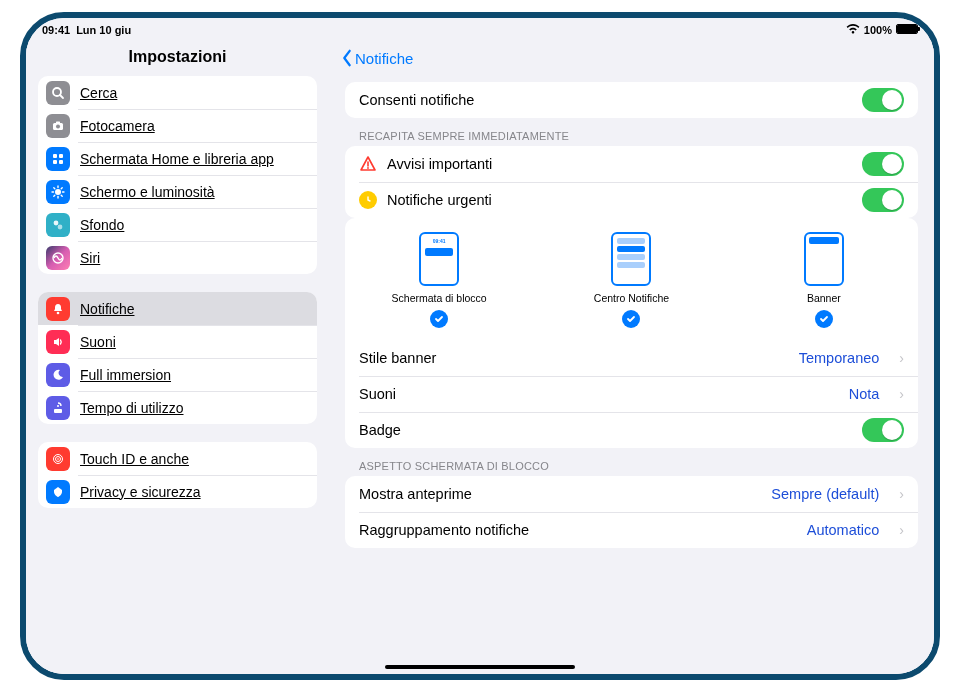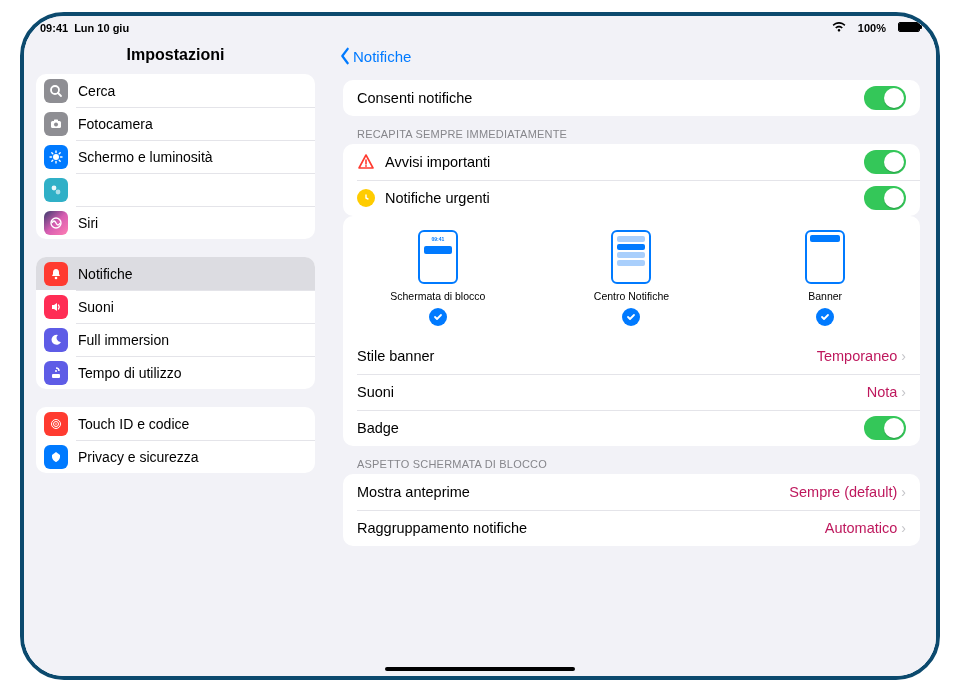--- a/index.html
+++ b/index.html
@@ -9,21 +9,21 @@
     width: 960px;
     height: 692px;
     overflow: hidden;
     position: relative;
   }
   
   .frame {
     position: absolute;
     top: 12px; left: 20px;
     width: 920px; height: 668px;
-    border: 4px solid #0c4a6e;
+    border: 6px solid #0c4a6e;
     border-radius: 44px;
     background: #f2f2f7;
     overflow: hidden;
   }
   .screen {
     position: absolute;
     top: 0; left: 0; right: 0; bottom: 0;
     background: #f2f2f7;
     display: flex;
     flex-direction: column;
@@ -34,21 +34,21 @@
     display: flex;
     align-items: center;
     justify-content: space-between;
     font-size: 11px;
     font-weight: 600;
     padding: 2px 16px 0;
     color: #000;
     flex-shrink: 0;
   }
   .statusbar .left { display: flex; gap: 6px; align-items: center; }
-  .statusbar .right { display: flex; gap: 12px; align-items: center; }
+  .statusbar .right { display: flex; gap: 4px; align-items: center; }
   .wifi-icon, .batt { display: inline-block; }
   .batt-body { display:inline-block; width:22px; height:10px; border:1px solid #000; border-radius:2px; position:relative; }
   .batt-body:after { content:""; position:absolute; right:-3px; top:2px; width:2px; height:4px; background:#000; border-radius:0 1px 1px 0;}
   .batt-fill { display:block; height:100%; width:100%; background:#000; border-radius:1px;}
   
   .split { display: flex; flex: 1; min-height: 0; }
   .sidebar {
     width: 303px;
     background: #f2f2f7;
     border-right: none;
@@ -74,20 +74,21 @@
     margin-bottom: 18px;
     overflow: hidden;
   }
   .row {
     display: flex;
     align-items: center;
     min-height: 33px;
     padding: 0 12px 0 8px;
     position: relative;
     cursor: pointer;
+    text-decoration: underline;
   }
   .group .row + .row:before {
     content:"";
     position:absolute;
     left: 40px; right:0; top:0;
     height:1px;
     background:#e4e4e9;
   }
   .row-icon {
     width: 24px; height: 24px;
@@ -162,21 +163,21 @@
     position: relative;
   }
   .card .drow + .drow:before {
     content:"";
     position:absolute;
     left: 14px; right:0; top:0;
     height:1px;
     background:#e4e4e9;
   }
   .drow-label { font-size: 14.5px; flex:1; color:#000; }
-  .drow-value { font-size: 14.5px; color: #be185d; margin-right: 4px; }
+  .drow-value { font-size: 14.5px; color: #1d4ed8; margin-right: 20px; }
   .chev { color:#c5c5c9; font-size: 14px; }
   .mini-icon { width:18px; height:18px; border-radius:4px; margin-right:10px; display:flex;align-items:center;justify-content:center; font-size:10px;}
   
   .toggle {
     width: 42px; height: 24px;
     border-radius: 12px;
     background: #34c759;
     position: relative;
     flex-shrink: 0;
     cursor: pointer;
@@ -288,20 +289,31 @@
                     <rect x="2" y="4" width="10" height="7" rx="1.5" fill="#fff"></rect>
                     <circle cx="7" cy="7.5" r="2" fill="#8e8e93"></circle>
                     <rect x="5" y="2.5" width="4" height="2" rx="0.6" fill="#fff"></rect>
                   </svg>
                 </div>
                 <div class="row-label">Fotocamera</div>
               </div>
               <div class="row">
                 <div class="row-icon bg-blue">
                   <svg width="14" height="14" viewBox="0 0 14 14">
+                    <rect x="2" y="2" width="4" height="4" rx="1" fill="#fff"></rect>
+                    <rect x="8" y="2" width="4" height="4" rx="1" fill="#fff"></rect>
+                    <rect x="2" y="8" width="4" height="4" rx="1" fill="#fff"></rect>
+                    <rect x="8" y="8" width="4" height="4" rx="1" fill="#fff"></rect>
+                  </svg>
+                </div>
+                <div class="row-label">Schermata Home e libreria app</div>
+              </div>
+              <div class="row">
+                <div class="row-icon bg-blue">
+                  <svg width="14" height="14" viewBox="0 0 14 14">
                     <circle cx="7" cy="7" r="3" fill="#fff"></circle>
                     <g stroke="#fff" stroke-width="1.4" stroke-linecap="round">
                       <line x1="7" y1="1" x2="7" y2="2.5"></line>
                       <line x1="7" y1="11.5" x2="7" y2="13"></line>
                       <line x1="1" y1="7" x2="2.5" y2="7"></line>
                       <line x1="11.5" y1="7" x2="13" y2="7"></line>
                       <line x1="2.8" y1="2.8" x2="3.8" y2="3.8"></line>
                       <line x1="10.2" y1="10.2" x2="11.2" y2="11.2"></line>
                       <line x1="10.2" y1="3.8" x2="11.2" y2="2.8"></line>
                       <line x1="2.8" y1="11.2" x2="3.8" y2="10.2"></line>
@@ -310,20 +322,21 @@
                 </div>
                 <div class="row-label">Schermo e luminosità</div>
               </div>
               <div class="row">
                 <div class="row-icon bg-teal">
                   <svg width="14" height="14" viewBox="0 0 14 14">
                     <circle cx="5" cy="5" r="2.4" fill="#fff" opacity="0.9"></circle>
                     <circle cx="9" cy="9" r="2.4" fill="#fff" opacity="0.6"></circle>
                   </svg>
                 </div>
+                <div class="row-label">Sfondo</div>
               </div>
               <div class="row">
                 <div class="row-icon bg-black">
                   <svg width="14" height="14" viewBox="0 0 14 14">
                     <circle cx="7" cy="7" r="5" fill="none" stroke="#fff" stroke-width="1.4"></circle>
                     <path d="M3 7 Q5 3 7 7 T11 7" stroke="#fff" stroke-width="1.4" fill="none"></path>
                   </svg>
                 </div>
                 <div class="row-label">Siri</div>
               </div>
@@ -368,21 +381,21 @@
             </div>
             <div class="group">
               <div class="row">
                 <div class="row-icon bg-red">
                   <svg width="14" height="14" viewBox="0 0 14 14">
                     <circle cx="7" cy="7" r="4.5" fill="none" stroke="#fff" stroke-width="1"></circle>
                     <circle cx="7" cy="7" r="2.5" fill="none" stroke="#fff" stroke-width="1"></circle>
                     <circle cx="7" cy="7" r="0.8" fill="#fff"></circle>
                   </svg>
                 </div>
-                <div class="row-label">Touch ID e codice</div>
+                <div class="row-label">Touch ID e anche</div>
               </div>
               <div class="row">
                 <div class="row-icon bg-blue">
                   <svg width="14" height="14" viewBox="0 0 14 14">
                     <path d="M7 2 L3 5 V7 C3 10 7 12 7 12 C7 12 11 10 11 7 V5 Z" fill="#fff"></path>
                   </svg>
                 </div>
                 <div class="row-label">Privacy e sicurezza</div>
               </div>
             </div>

